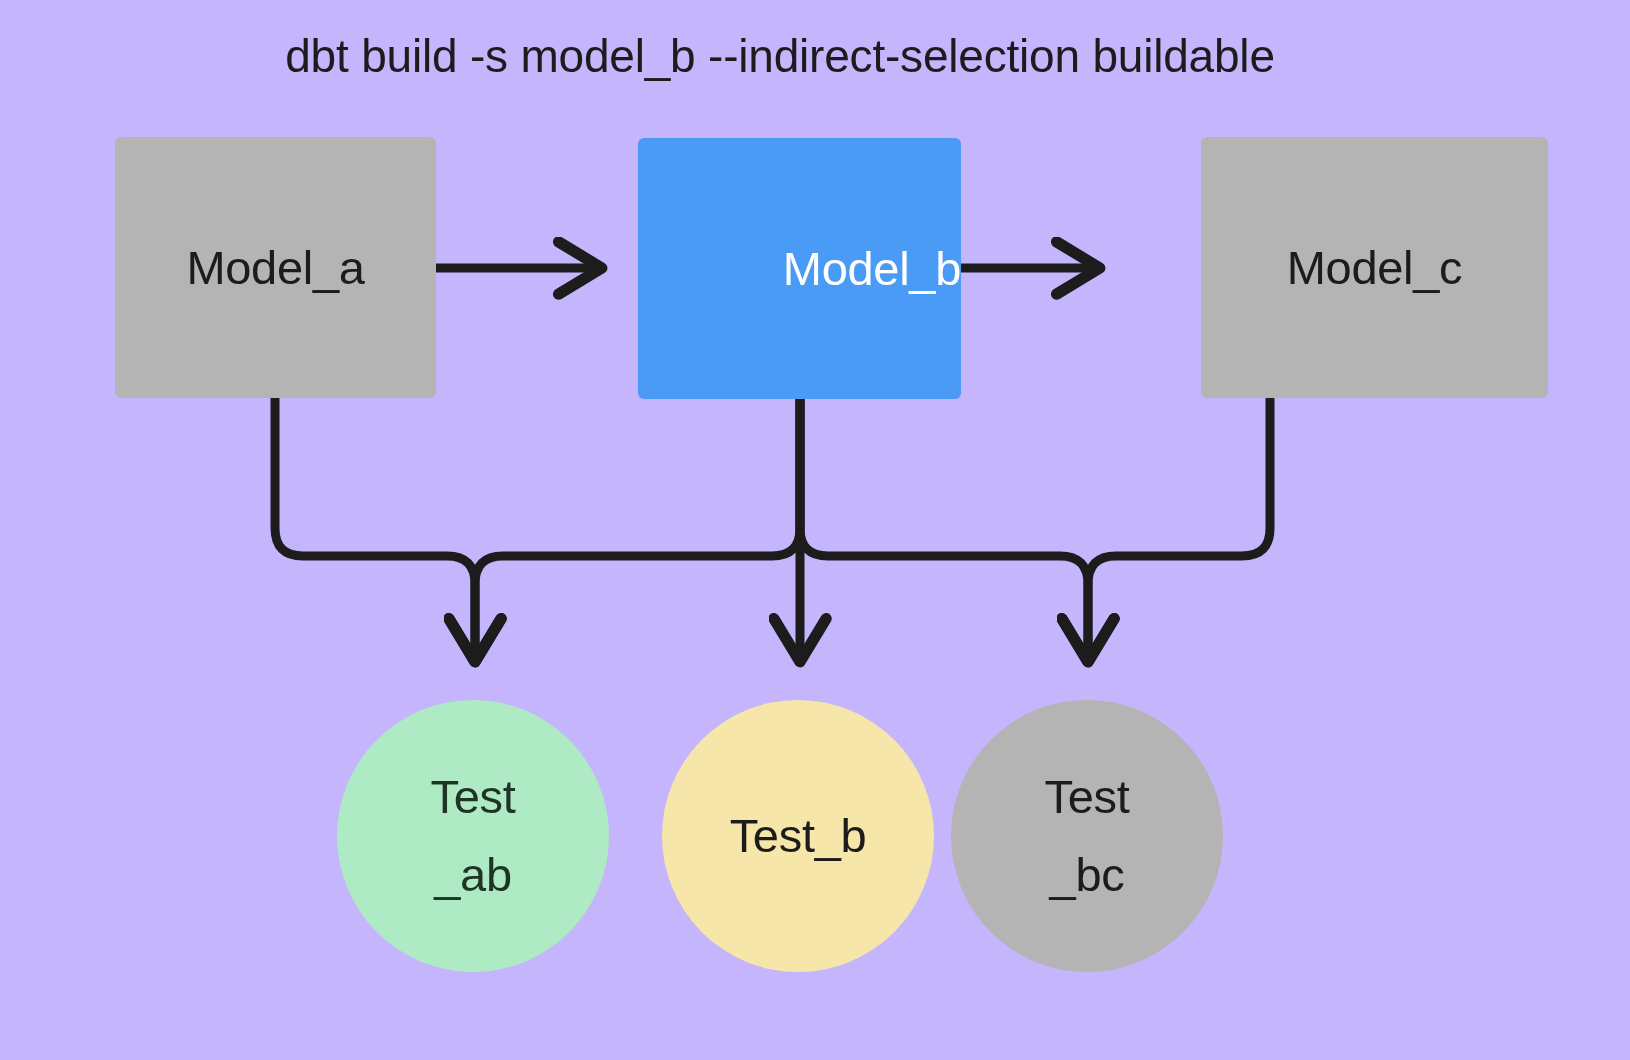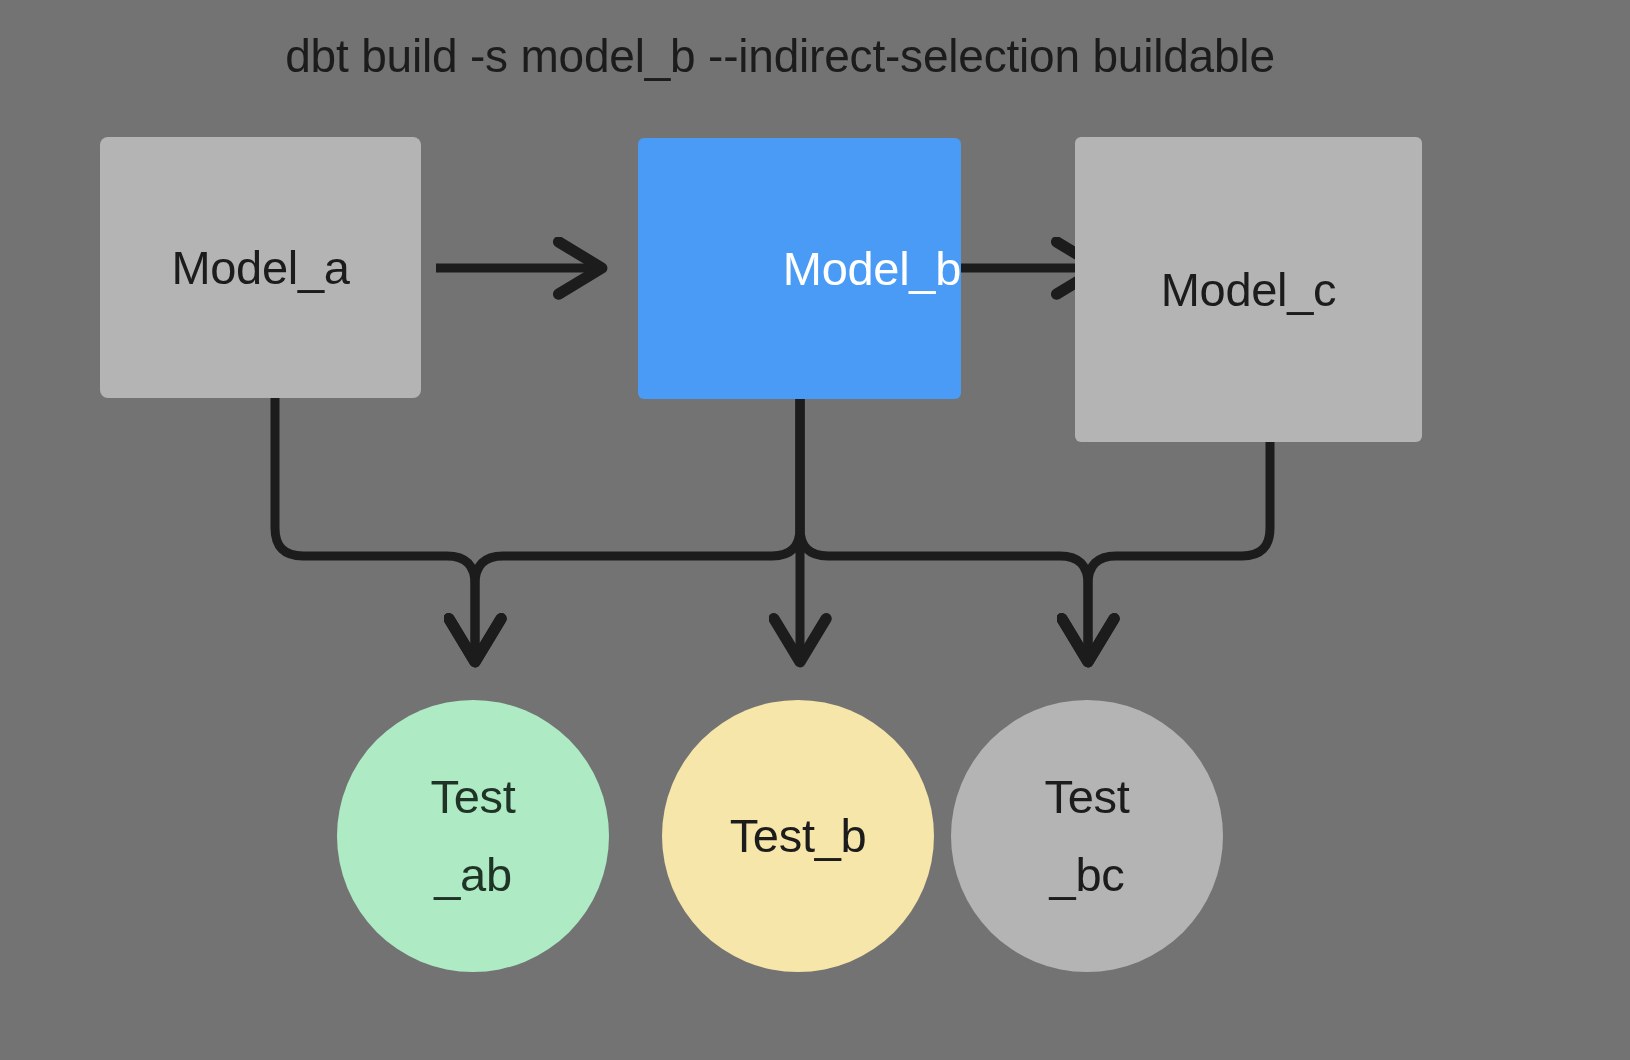--- a/index.html
+++ b/index.html
@@ -12,21 +12,21 @@
     width: 1630px;
     height: 1060px;
     overflow: hidden;
     font-family: "Liberation Sans", sans-serif;
     color: #1f1f1f;
   }
   #diagram-root {
     position: relative;
     width: 1630px;
     height: 1060px;
-    background: #737373;
+    background: #c4b5fd;
   }
   
   .diagram-title {
     position: absolute;
     left: 0;
     top: 28px;
     width: 1560px;
     text-align: center;
     font-size: 46px;
     line-height: 56px;
@@ -54,30 +54,30 @@
     box-sizing: border-box;
   }
   .model-node .node-label {
     font-size: 47px;
     line-height: 54px;
     font-weight: 400;
     letter-spacing: -0.3px;
     white-space: nowrap;
   }
   #node-model-a {
-    left: 100px;  top: 137px;
-    width: 321px; height: 261px; border-radius: 8px;
+    left: 115px;  top: 137px;
+    width: 321px; height: 261px;
   }
   #node-model-b {
     left: 638px;  top: 138px;
     width: 323px; height: 261px;
   }
   #node-model-c {
-    left: 1075px; top: 137px;
-    width: 347px; height: 305px;
+    left: 1201px; top: 137px;
+    width: 347px; height: 261px;
   }
   
   .test-node {
     position: absolute;
     display: flex;
     flex-direction: column;
     align-items: center;
     justify-content: center;
     border-radius: 50%;
     box-sizing: border-box;

